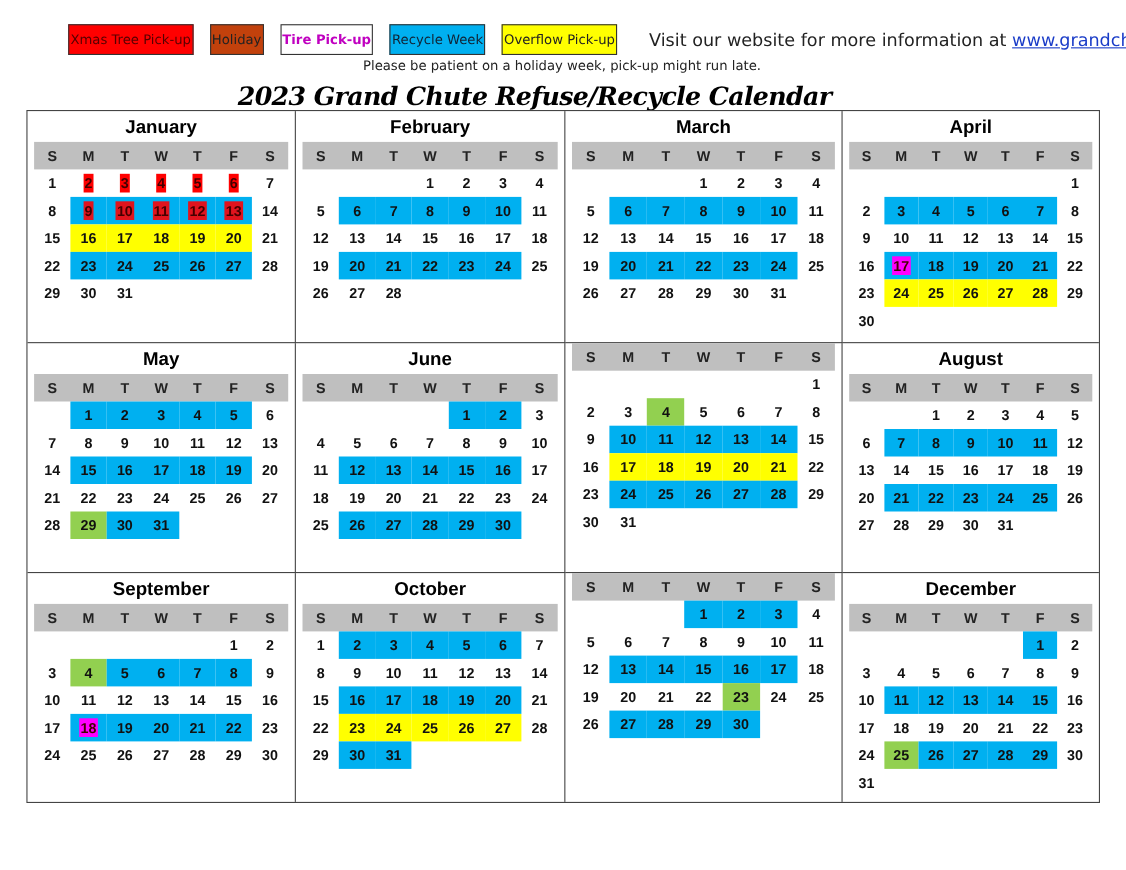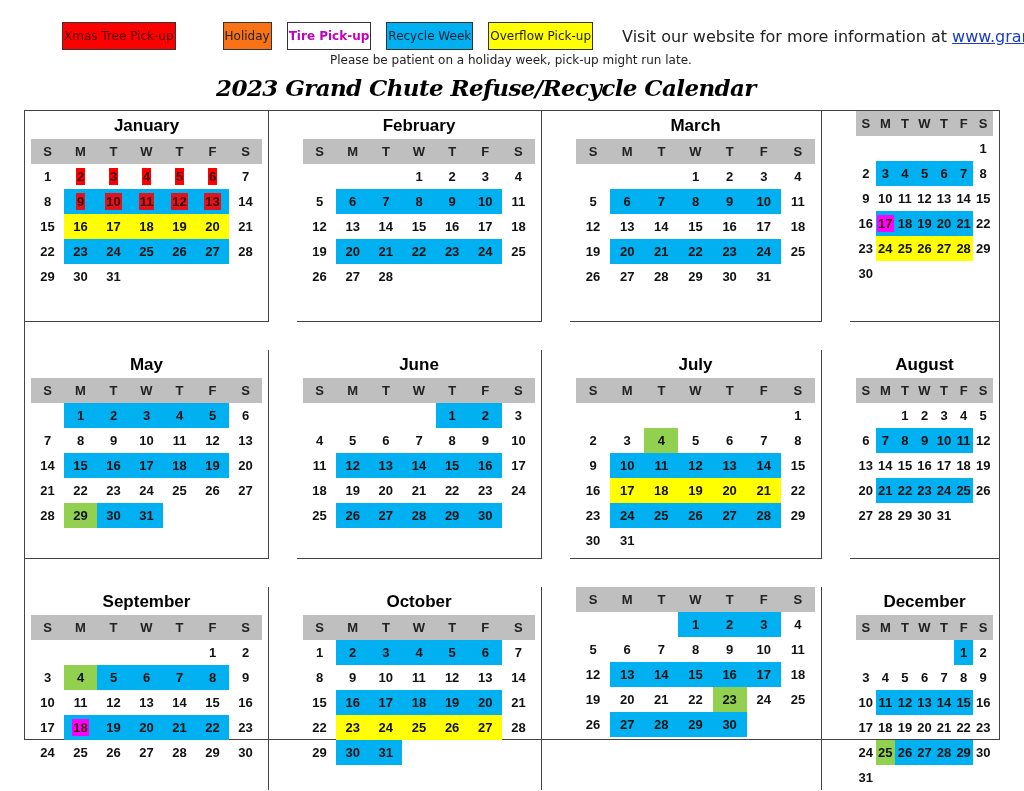--- a/index.html
+++ b/index.html
@@ -7,21 +7,21 @@
 
   .legend-row { position: absolute; top: 28px; left: 62px; height: 16px; display: flex; align-items: center; font-size: 12px; white-space: nowrap; }
   .legend-item { display: inline-block; border: 1px solid #333; padding: 6px 1px; line-height: 14px; height: 14px; margin-right: 15px; }
   .legend-tire { color: #c000c0; font-weight: bold; background: #fff; }
   .visit { margin-left: 14px; font-size: 16px; color: #222; }
   .visit a { color: #1a3cc8; text-decoration: underline; }
   .patience { position: absolute; top: 43px; left: 330px; font-size: 12px; color: #222; white-space: nowrap; margin-top: 10px; }
 
   .title { position: absolute; top: 74px; left: 0; width: 972px; text-align: center; font-family: "DejaVu Serif", serif; font-style: italic; font-weight: bold; font-size: 23px; letter-spacing: -0.6px; }
 
-  .grid { position: absolute; left: 24px; top: 110px; width: 976px; height: 630px; border: 1.5px solid #444; box-sizing: border-box; display: grid; grid-template-columns: 244px 245px 252px 1fr; grid-template-rows: 211px 209px 1fr; gap: 28px; }
+  .grid { position: absolute; left: 24px; top: 100px; width: 976px; height: 630px; border: 1.5px solid #444; box-sizing: border-box; display: grid; grid-template-columns: 244px 245px 252px 1fr; grid-template-rows: 211px 209px 1fr; }
   .month { border-right: 1.5px solid #444; border-bottom: 1.5px solid #444; box-sizing: border-box; position: relative; }
   .month.col4 { border-right: none; }
   .month.row3 { border-bottom: none; }
 
   .month-name { font-family: "Liberation Sans", sans-serif; font-weight: bold; font-size: 17px; text-align: center; height: 28px; line-height: 30px; }
   .weekdays { display: grid; grid-template-columns: repeat(7, 1fr); background: #bfbfbf; height: 25px; margin: 0 6px; }
   .weekdays span { font-family: "Liberation Sans", sans-serif; font-weight: bold; font-size: 13px; text-align: center; line-height: 25px; color: #222; }
   .days { display: grid; grid-template-columns: repeat(7, 1fr); margin: 0 6px; grid-auto-rows: 25px; }
   .day { font-family: "Liberation Sans", sans-serif; font-weight: bold; font-size: 13px; text-align: center; line-height: 25px; position: relative; color: #111; }
   .day .num { display: inline-block; padding: 0 1px; line-height: 17px; }
@@ -30,21 +30,21 @@
   .bg-holiday { background: #92d050; }
   .num.xmas { background: #ff0000; color: #400; }
   .bg-recycle .num.xmas { background: #e0141e; }
   .num.tire { background: #ff00ff; color: #400; }
 </style>
 </head>
 <body>
 
 <div class="legend-row">
   <span class="legend-item" style="background:#ff0000;color:#500;">Xmas Tree Pick-up</span>
-  <span class="legend-item" style="background:#f97316;color:#222;margin-left:32px;">Holiday</span>
+  <span class="legend-item" style="background:#c2410c;color:#222;">Holiday</span>
   <span class="legend-item legend-tire">Tire Pick-up</span>
   <span class="legend-item" style="background:#00b0f0;color:#123;">Recycle Week</span>
   <span class="legend-item" style="background:#ffff00;color:#222;">Overflow Pick-up</span>
   <span class="visit">
     <span>Visit our website for more information at</span>
     <a>www.grandchutewi.gov</a>
   </span>
 </div>
 <div class="patience">Please be patient on a holiday week, pick-up might run late.</div>
 
@@ -183,20 +183,21 @@
         <div class="day"><span class="num">25</span></div>
         <div class="day"><span class="num">26</span></div>
         <div class="day"><span class="num">27</span></div>
         <div class="day"><span class="num">28</span></div>
         <div class="day"><span class="num">29</span></div>
         <div class="day"><span class="num">30</span></div>
         <div class="day"><span class="num">31</span></div>
       </div>
     </div>
     <div class="month col4">
+      <div class="month-name">April</div>
       <div class="weekdays">
         <span>S</span>
         <span>M</span>
         <span>T</span>
         <span>W</span>
         <span>T</span>
         <span>F</span>
         <span>S</span>
       </div>
       <div class="days">
@@ -326,21 +327,20 @@
         <div class="day"><span class="num">24</span></div>
         <div class="day"><span class="num">25</span></div>
         <div class="day bg-recycle"><span class="num">26</span></div>
         <div class="day bg-recycle"><span class="num">27</span></div>
         <div class="day bg-recycle"><span class="num">28</span></div>
         <div class="day bg-recycle"><span class="num">29</span></div>
         <div class="day bg-recycle"><span class="num">30</span></div>
       </div>
     </div>
     <div class="month">
-      <div class="month-name">July</div>
       <div class="weekdays">
         <span>S</span>
         <span>M</span>
         <span>T</span>
         <span>W</span>
         <span>T</span>
         <span>F</span>
         <span>S</span>
       </div>
       <div class="days">

